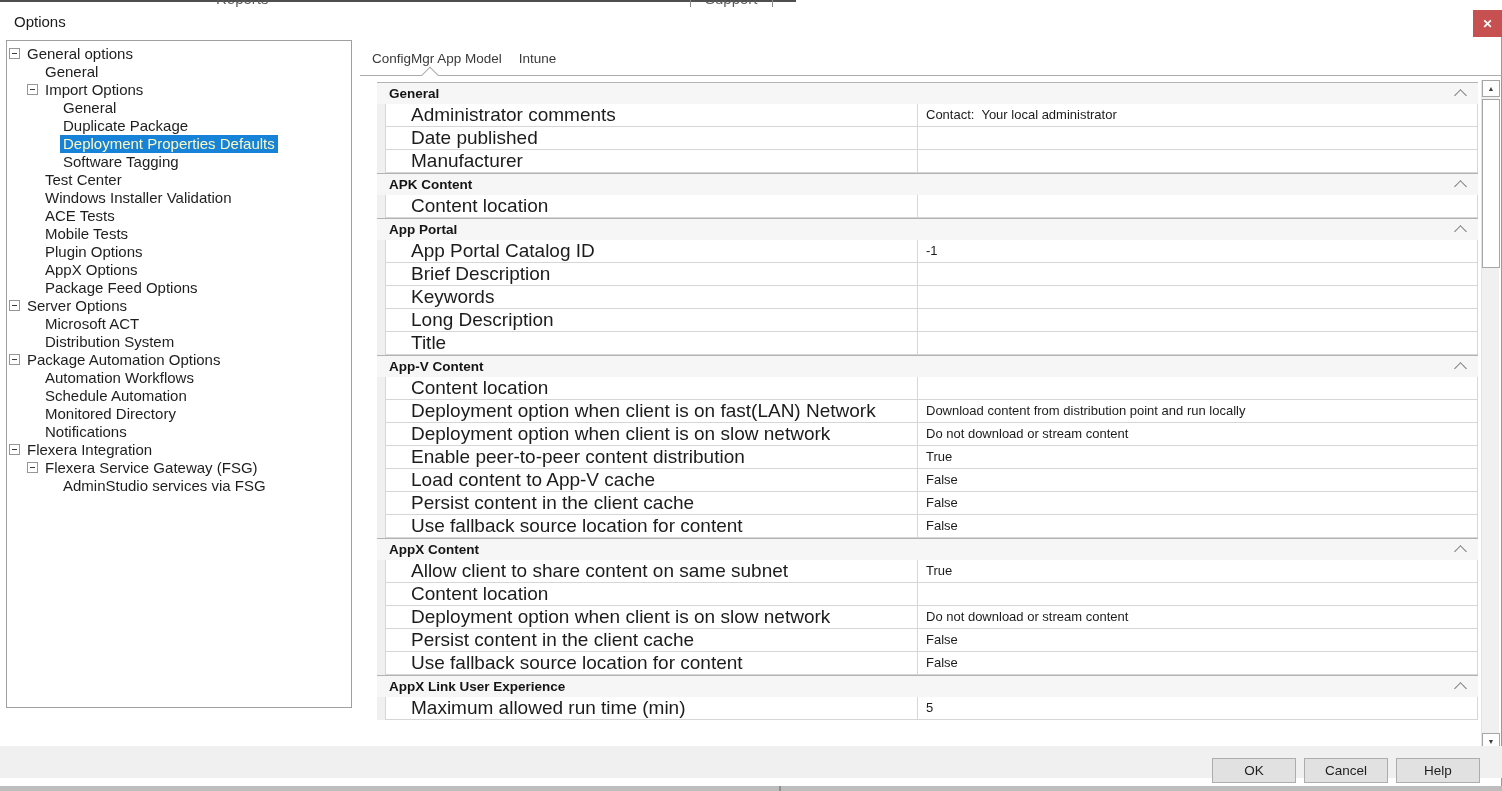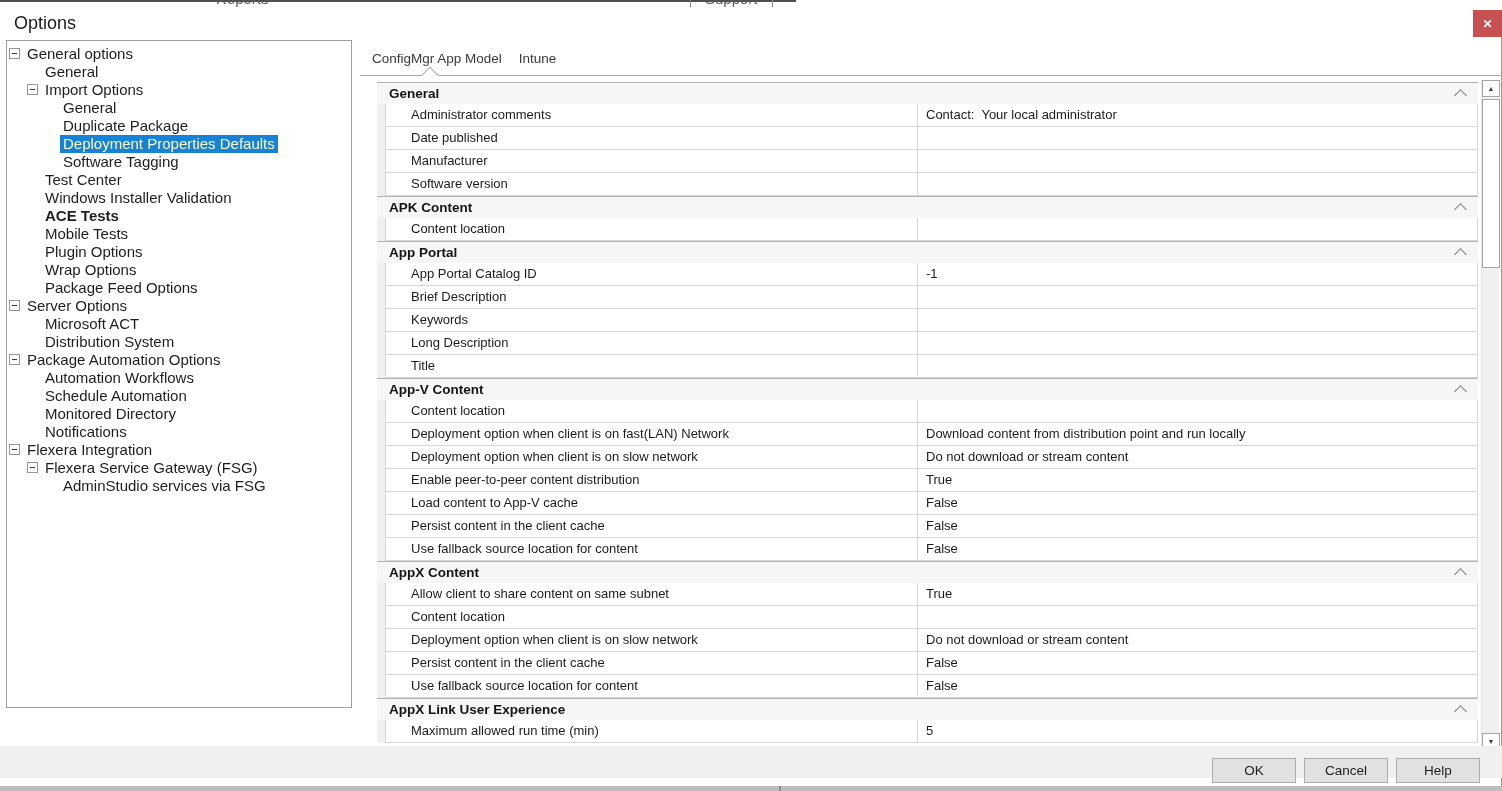--- a/index.html
+++ b/index.html
@@ -11,21 +11,21 @@
   #top-remnant .dark-line { position:absolute; left:0; top:0; width:796px; height:2px; background:#4f4f4f; }
   #top-remnant .frag { position:absolute; top:-10px; font-size:15px; color:#5a5a5a; }
   #frag-left { left:216px; }
   #frag-right { left:690px; border-left:1px solid #8a8a8a; border-right:1px solid #8a8a8a; padding:0 14px; }
   #bottom-remnant { position:absolute; left:0; top:786px; width:1502px; height:5px; background:#bdbdbd; }
   #bottom-remnant .divider { position:absolute; left:779px; top:0; width:2px; height:5px; background:#8f8f8f; }
 
   
   #dialog { position:absolute; left:0; top:10px; width:1502px; height:776px; background:#ffffff;
     border-right:1px solid #9a9a9a; }
-  #dialog-title { position:absolute; left:14px; top:3px; font-size:18px; color:#1b1b1b;text-align:center; }
+  #dialog-title { position:absolute; left:14px; top:3px; font-size:15px; color:#1b1b1b;text-align:center; }
   #close-btn { position:absolute; left:1473px; top:0px; width:29px; height:27px; background:#C75050;
     color:#fff; display:flex; align-items:center; justify-content:center; cursor:pointer; }
   #close-btn .x-glyph { font-size:12px; font-weight:bold; line-height:1; }
 
   
   #tree-panel { position:absolute; left:6px; top:30px; width:346px; height:668px;
     border:1px solid #9f9f9f; background:#fff; padding-top:4px; overflow:hidden; }
   .tree-item { position:relative; height:18px; line-height:18px; font-size:15px; white-space:nowrap; }
   .tree-expander { position:absolute; top:3px; width:11px; height:11px; border:1px solid #969696;
     background:#fff; }
@@ -44,21 +44,21 @@
   #prop-grid { position:absolute; left:377px; top:72px; width:1101px; background:#f0f0f0; }
   .section-header { position:relative; height:22px; background:#f6f6f6;
     border-top:1px solid #b3b3b3; }
   .section-title { font-size:13.5px; font-weight:bold; color:#141414; line-height:21px; padding-left:12px; }
   .caret-up { position:absolute; right:13px; top:8px; width:9px; height:9px;
     border-top:1.5px solid #7c7c7c; border-left:1.5px solid #7c7c7c; transform:rotate(45deg); }
   .prop-row { display:flex; height:23px; margin-left:8px; background:#fff;
     border-left:1px solid #d6d6d6; border-right:1px solid #d6d6d6; border-bottom:1px solid #d6d6d6; }
   .prop-row:first-of-type { border-top:none; }
   .prop-label { width:532px; border-right:1px solid #d6d6d6; padding-left:25px;
-    font-size:13px; line-height:22px; color:#1c1c1c; white-space:pre; overflow:hidden; }
+    font-size:19px; line-height:22px; color:#1c1c1c; white-space:pre; overflow:hidden; }
   .prop-value { flex:1; padding-left:8px; font-size:13px; line-height:22px; color:#1c1c1c; white-space:pre; overflow:hidden; }
 
   
   #scrollbar { position:absolute; left:1481px; top:70px; width:18px; height:670px; background:#f0f0f0;
     border-left:1px solid #e3e3e3; }
   .sb-btn { position:absolute; left:0; width:18px; height:17px; background:#fdfdfd;
     border:1px solid #a6a6a6; color:#3c3c3c; font-size:7px; line-height:15px; text-align:center; cursor:pointer; }
   #sb-up { top:0; }
   #sb-down { bottom:0; }
   #sb-thumb { position:absolute; left:0px; top:19px; width:18px; height:169px; background:#ffffff;
@@ -94,24 +94,24 @@
       <div class="tree-item" style="padding-left: 35px;"><span class="tree-label">General</span></div>
       <div class="tree-item" style="padding-left: 35px;"><span class="tree-expander" style="left: 20px;">
           <span class="minus"></span>
         </span><span class="tree-label">Import Options</span></div>
       <div class="tree-item" style="padding-left: 53px;"><span class="tree-label">General</span></div>
       <div class="tree-item" style="padding-left: 53px;"><span class="tree-label">Duplicate Package</span></div>
       <div class="tree-item" style="padding-left: 53px;"><span class="tree-label selected">Deployment Properties Defaults</span></div>
       <div class="tree-item" style="padding-left: 53px;"><span class="tree-label">Software Tagging</span></div>
       <div class="tree-item" style="padding-left: 35px;"><span class="tree-label">Test Center</span></div>
       <div class="tree-item" style="padding-left: 35px;"><span class="tree-label">Windows Installer Validation</span></div>
-      <div class="tree-item" style="padding-left: 35px; font-weight: bold;"><span class="tree-label">ACE Tests</span></div>
+      <div class="tree-item" style="padding-left: 35px;"><span class="tree-label">ACE Tests</span></div>
       <div class="tree-item" style="padding-left: 35px;"><span class="tree-label">Mobile Tests</span></div>
       <div class="tree-item" style="padding-left: 35px;"><span class="tree-label">Plugin Options</span></div>
-      <div class="tree-item" style="padding-left: 35px;"><span class="tree-label">Wrap Options</span></div>
+      <div class="tree-item" style="padding-left: 35px;"><span class="tree-label">AppX Options</span></div>
       <div class="tree-item" style="padding-left: 35px;"><span class="tree-label">Package Feed Options</span></div>
       <div class="tree-item" style="padding-left: 17px;"><span class="tree-expander" style="left: 2px;">
           <span class="minus"></span>
         </span><span class="tree-label">Server Options</span></div>
       <div class="tree-item" style="padding-left: 35px;"><span class="tree-label">Microsoft ACT</span></div>
       <div class="tree-item" style="padding-left: 35px;"><span class="tree-label">Distribution System</span></div>
       <div class="tree-item" style="padding-left: 17px;"><span class="tree-expander" style="left: 2px;">
           <span class="minus"></span>
         </span><span class="tree-label">Package Automation Options</span></div>
       <div class="tree-item" style="padding-left: 35px;"><span class="tree-label">Automation Workflows</span></div>
@@ -144,24 +144,20 @@
         <div class="prop-value">Contact:  Your local administrator</div>
       </div>
       <div class="prop-row">
         <div class="prop-label">Date published</div>
         <div class="prop-value"></div>
       </div>
       <div class="prop-row">
         <div class="prop-label">Manufacturer</div>
         <div class="prop-value"></div>
       </div>
-      <div class="prop-row">
-        <div class="prop-label">Software version</div>
-        <div class="prop-value"></div>
-      </div>
       <div class="section-header">
         <div class="section-title">APK Content</div>
         <div class="caret-up"></div>
       </div>
       <div class="prop-row">
         <div class="prop-label">Content location</div>
         <div class="prop-value"></div>
       </div>
       <div class="section-header">
         <div class="section-title">App Portal</div>

